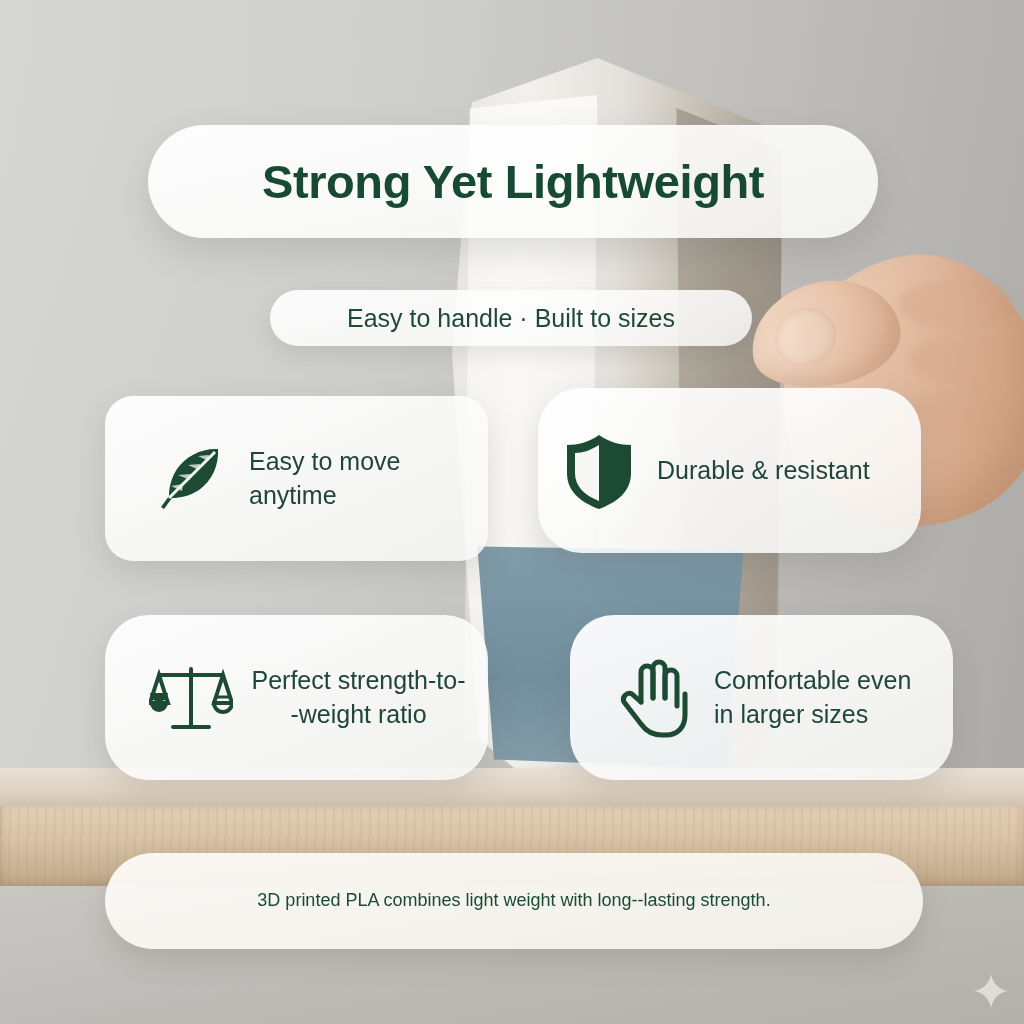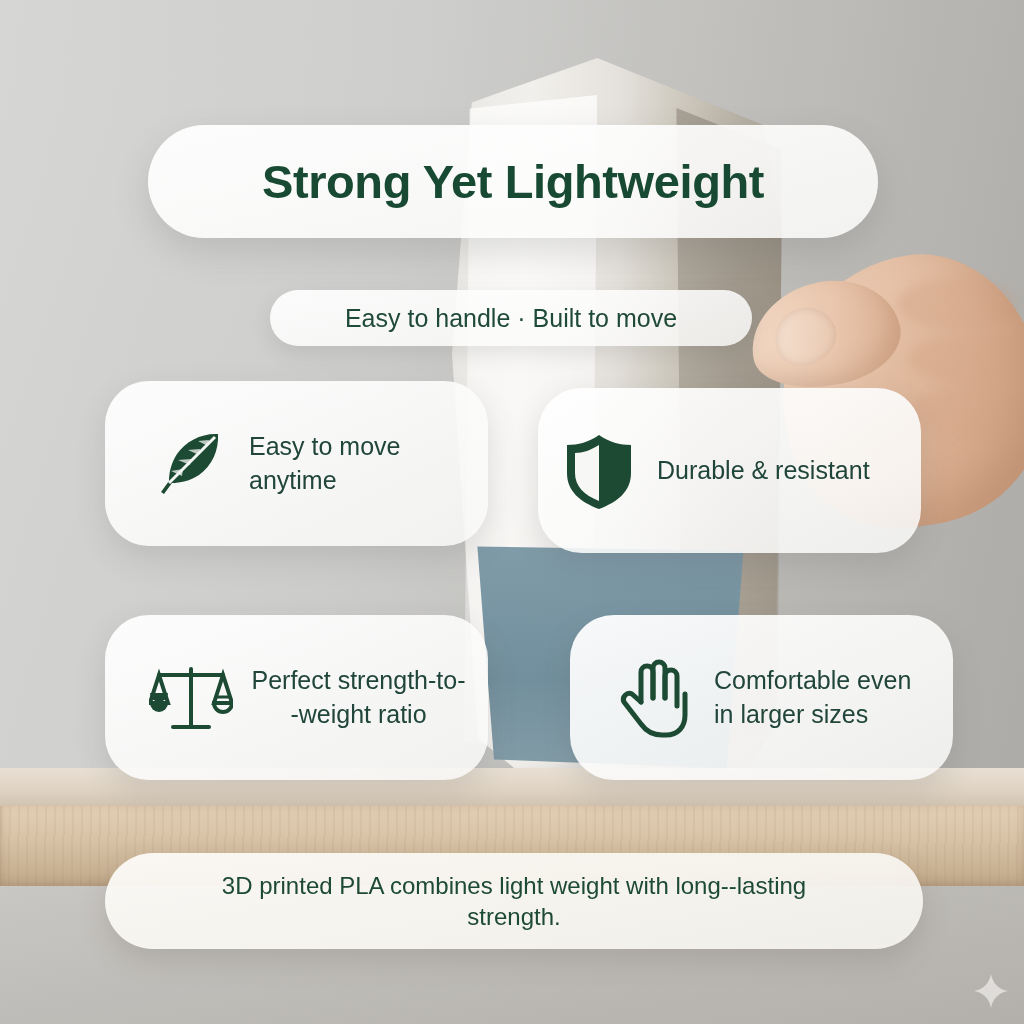--- a/index.html
+++ b/index.html
@@ -203,21 +203,21 @@
     width: 383px;
     height: 165px;
     border-radius: 44px;
     background: linear-gradient(160deg, rgba(255,255,255,0.94), rgba(248,248,247,0.86));
     box-shadow: 0 12px 30px rgba(90,90,90,0.16);
     display: flex;
     align-items: center;
     padding: 0 20px 0 44px;
     box-sizing: border-box;
   }
-  .card-1 { left: 105px; top: 381px; }
+  .card-1 { left: 105px; top: 396px; border-radius: 28px; }
   .card-2 { left: 538px; top: 388px; padding-left: 19px; }
   .card-3 { left: 105px; top: 615px; text-align: center; }
   .card-4 { left: 530px; top: 615px; margin-left: 40px; }
 
   .card-icon {
     width: 84px;
     height: 84px;
     flex: 0 0 84px;
     display: flex;
     align-items: center;
@@ -240,21 +240,21 @@
     height: 96px;
     border-radius: 48px;
     background: linear-gradient(170deg, rgba(252,250,246,0.96), rgba(246,244,239,0.9));
     box-shadow: 0 12px 28px rgba(90,80,65,0.18);
     display: flex;
     align-items: center;
     justify-content: center;
     text-align: center;
   }
   .footer-text {
-    font-size: 24px;
+    font-size: 18px;
     line-height: 1.3;
     color: #1d4a33;
     font-stretch: condensed;
     max-width: 640px;
   }
 
   .sparkle {
     position: absolute;
     right: 16px;
     bottom: 16px;
@@ -292,21 +292,21 @@
     <div class="shelf-top"></div>
     <div class="shelf-face"></div>
     <div class="floor"></div>
   </div>
 
   <div class="title-pill">
     <span class="title-text">Strong Yet Lightweight</span>
   </div>
 
   <div class="subtitle-pill">
-    <span class="subtitle-text">Easy to handle · Built to move</span>
+    <span class="subtitle-text">Easy to handle · Built to sizes</span>
   </div>
 
   <div class="feature-card card-1">
     <span class="card-icon">
       <svg width="78" height="78" viewBox="0 0 78 78" aria-hidden="true">
         <path d="M66 9C50 8 34 16 25 29c-6 9-8 19-8 27l-8 11 3 2 8-11c8 0 18-2 27-8 13-9 20-25 19-41z" fill="#1d4a33"></path>
         <path d="M63 12L17 58" stroke="#f4f6f3" stroke-width="3" fill="none"></path>
         <path d="M57 15l-11 1 10 5zM48 24l-12 1 11 5zM39 34l-13 1 12 5zM31 44l-12 2 11 5z" fill="#f4f6f3" opacity=".75"></path>
       </svg>
     </span>

